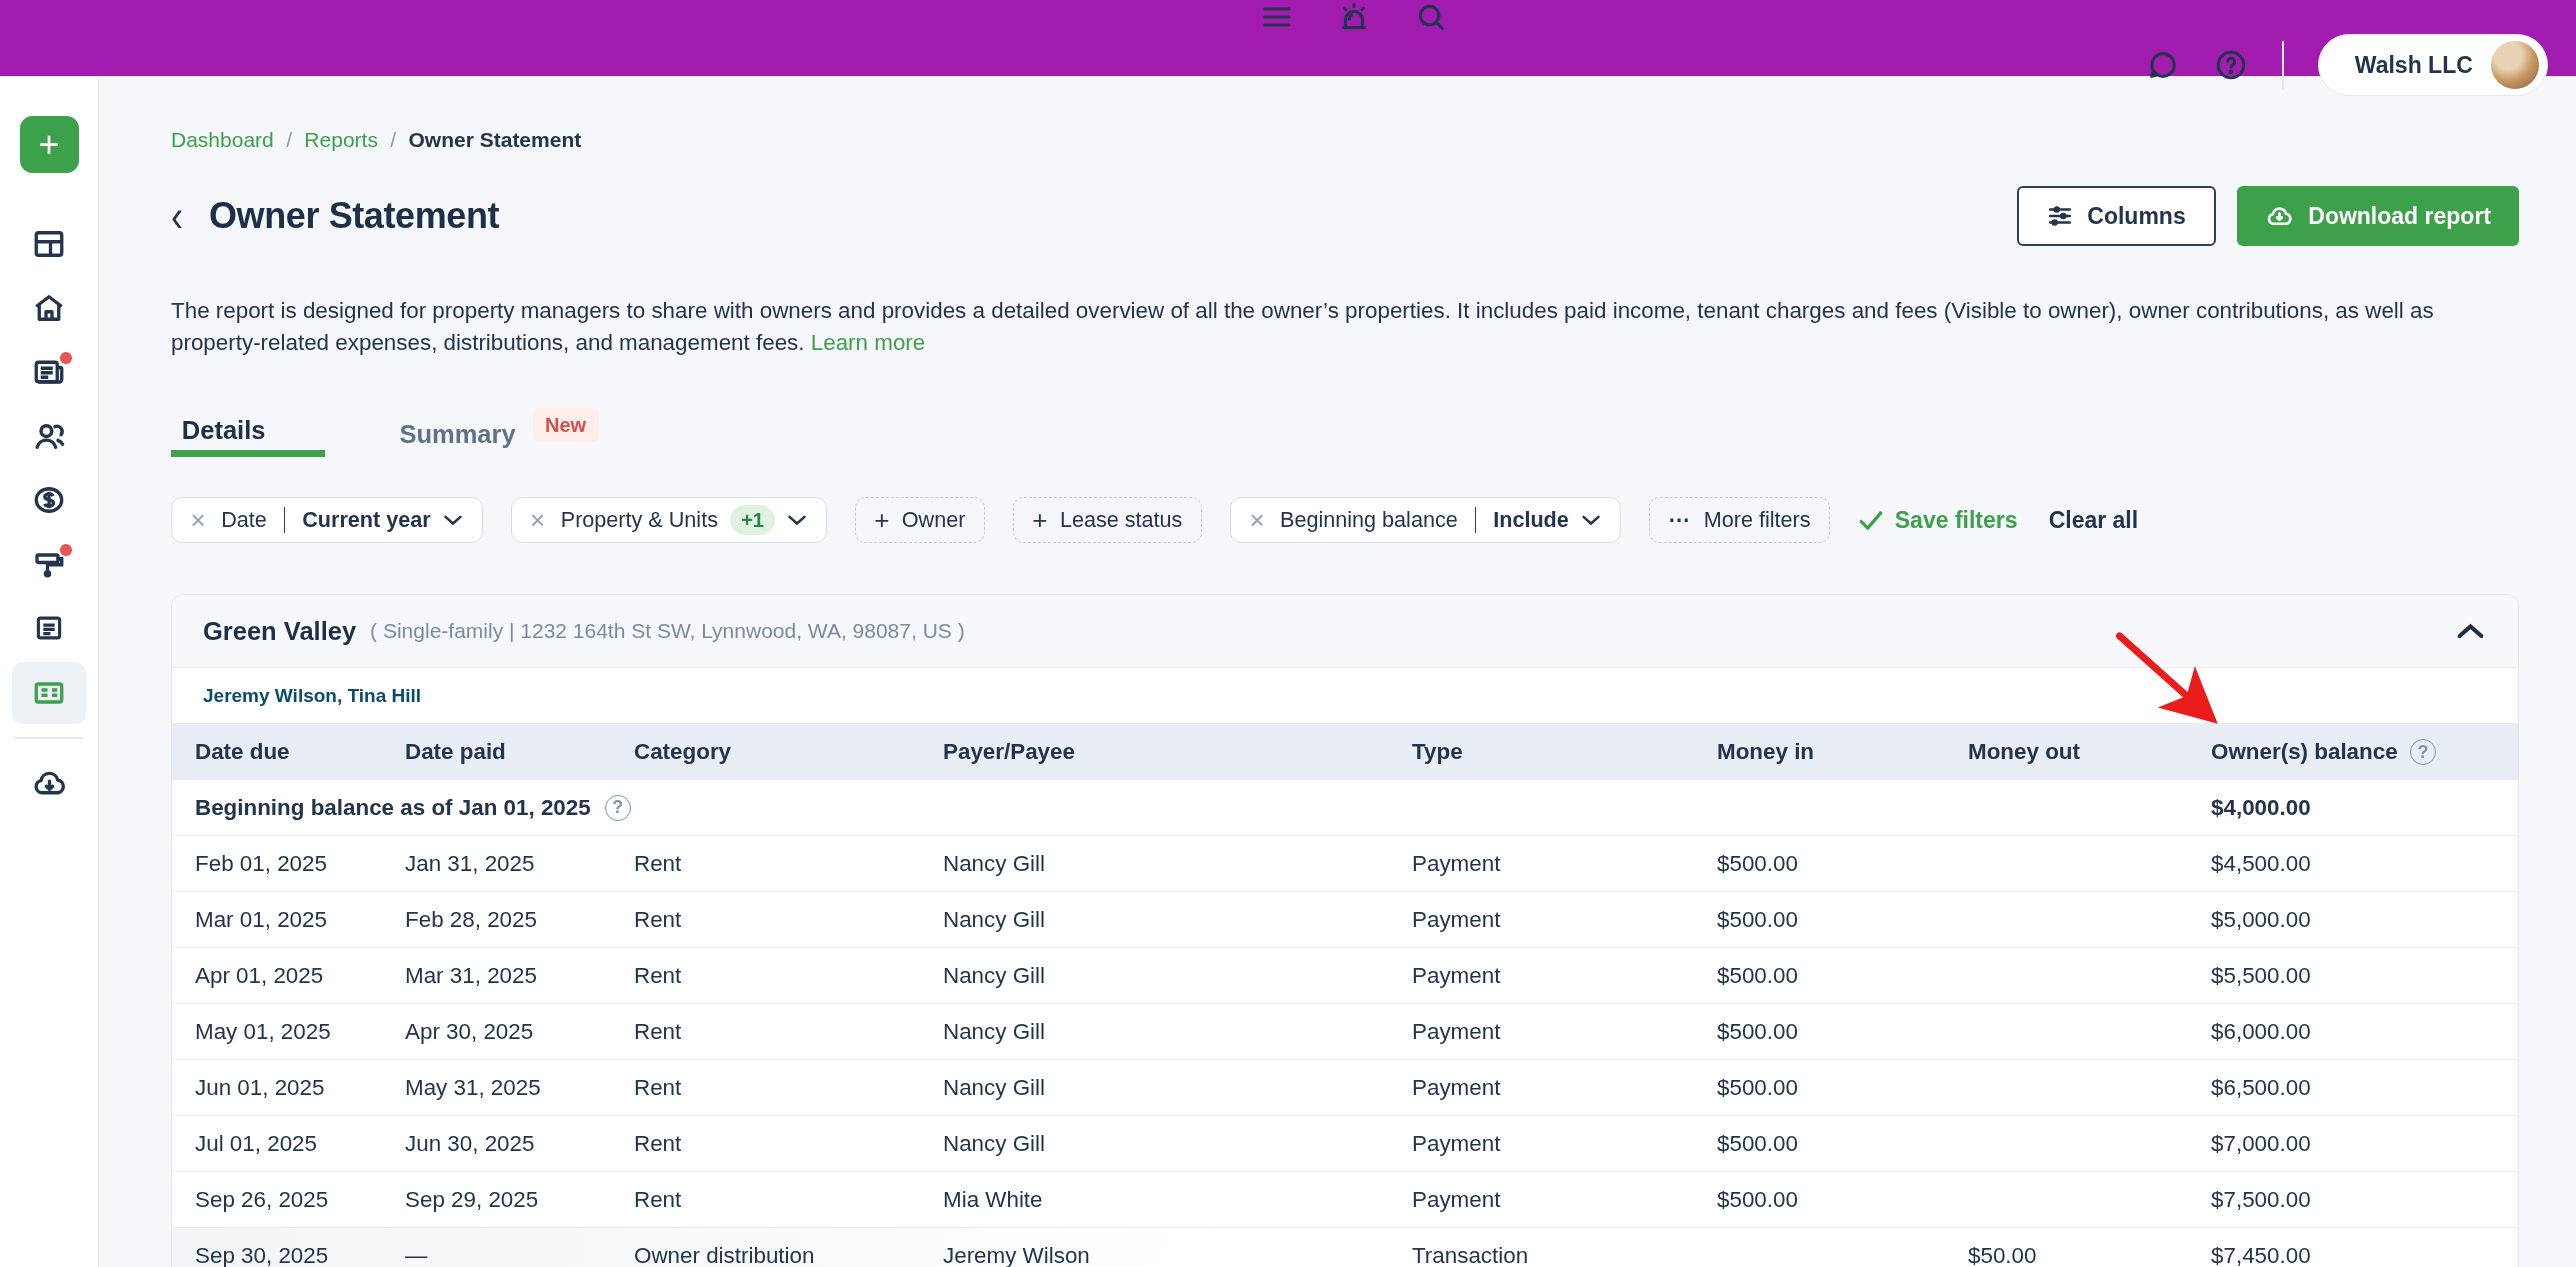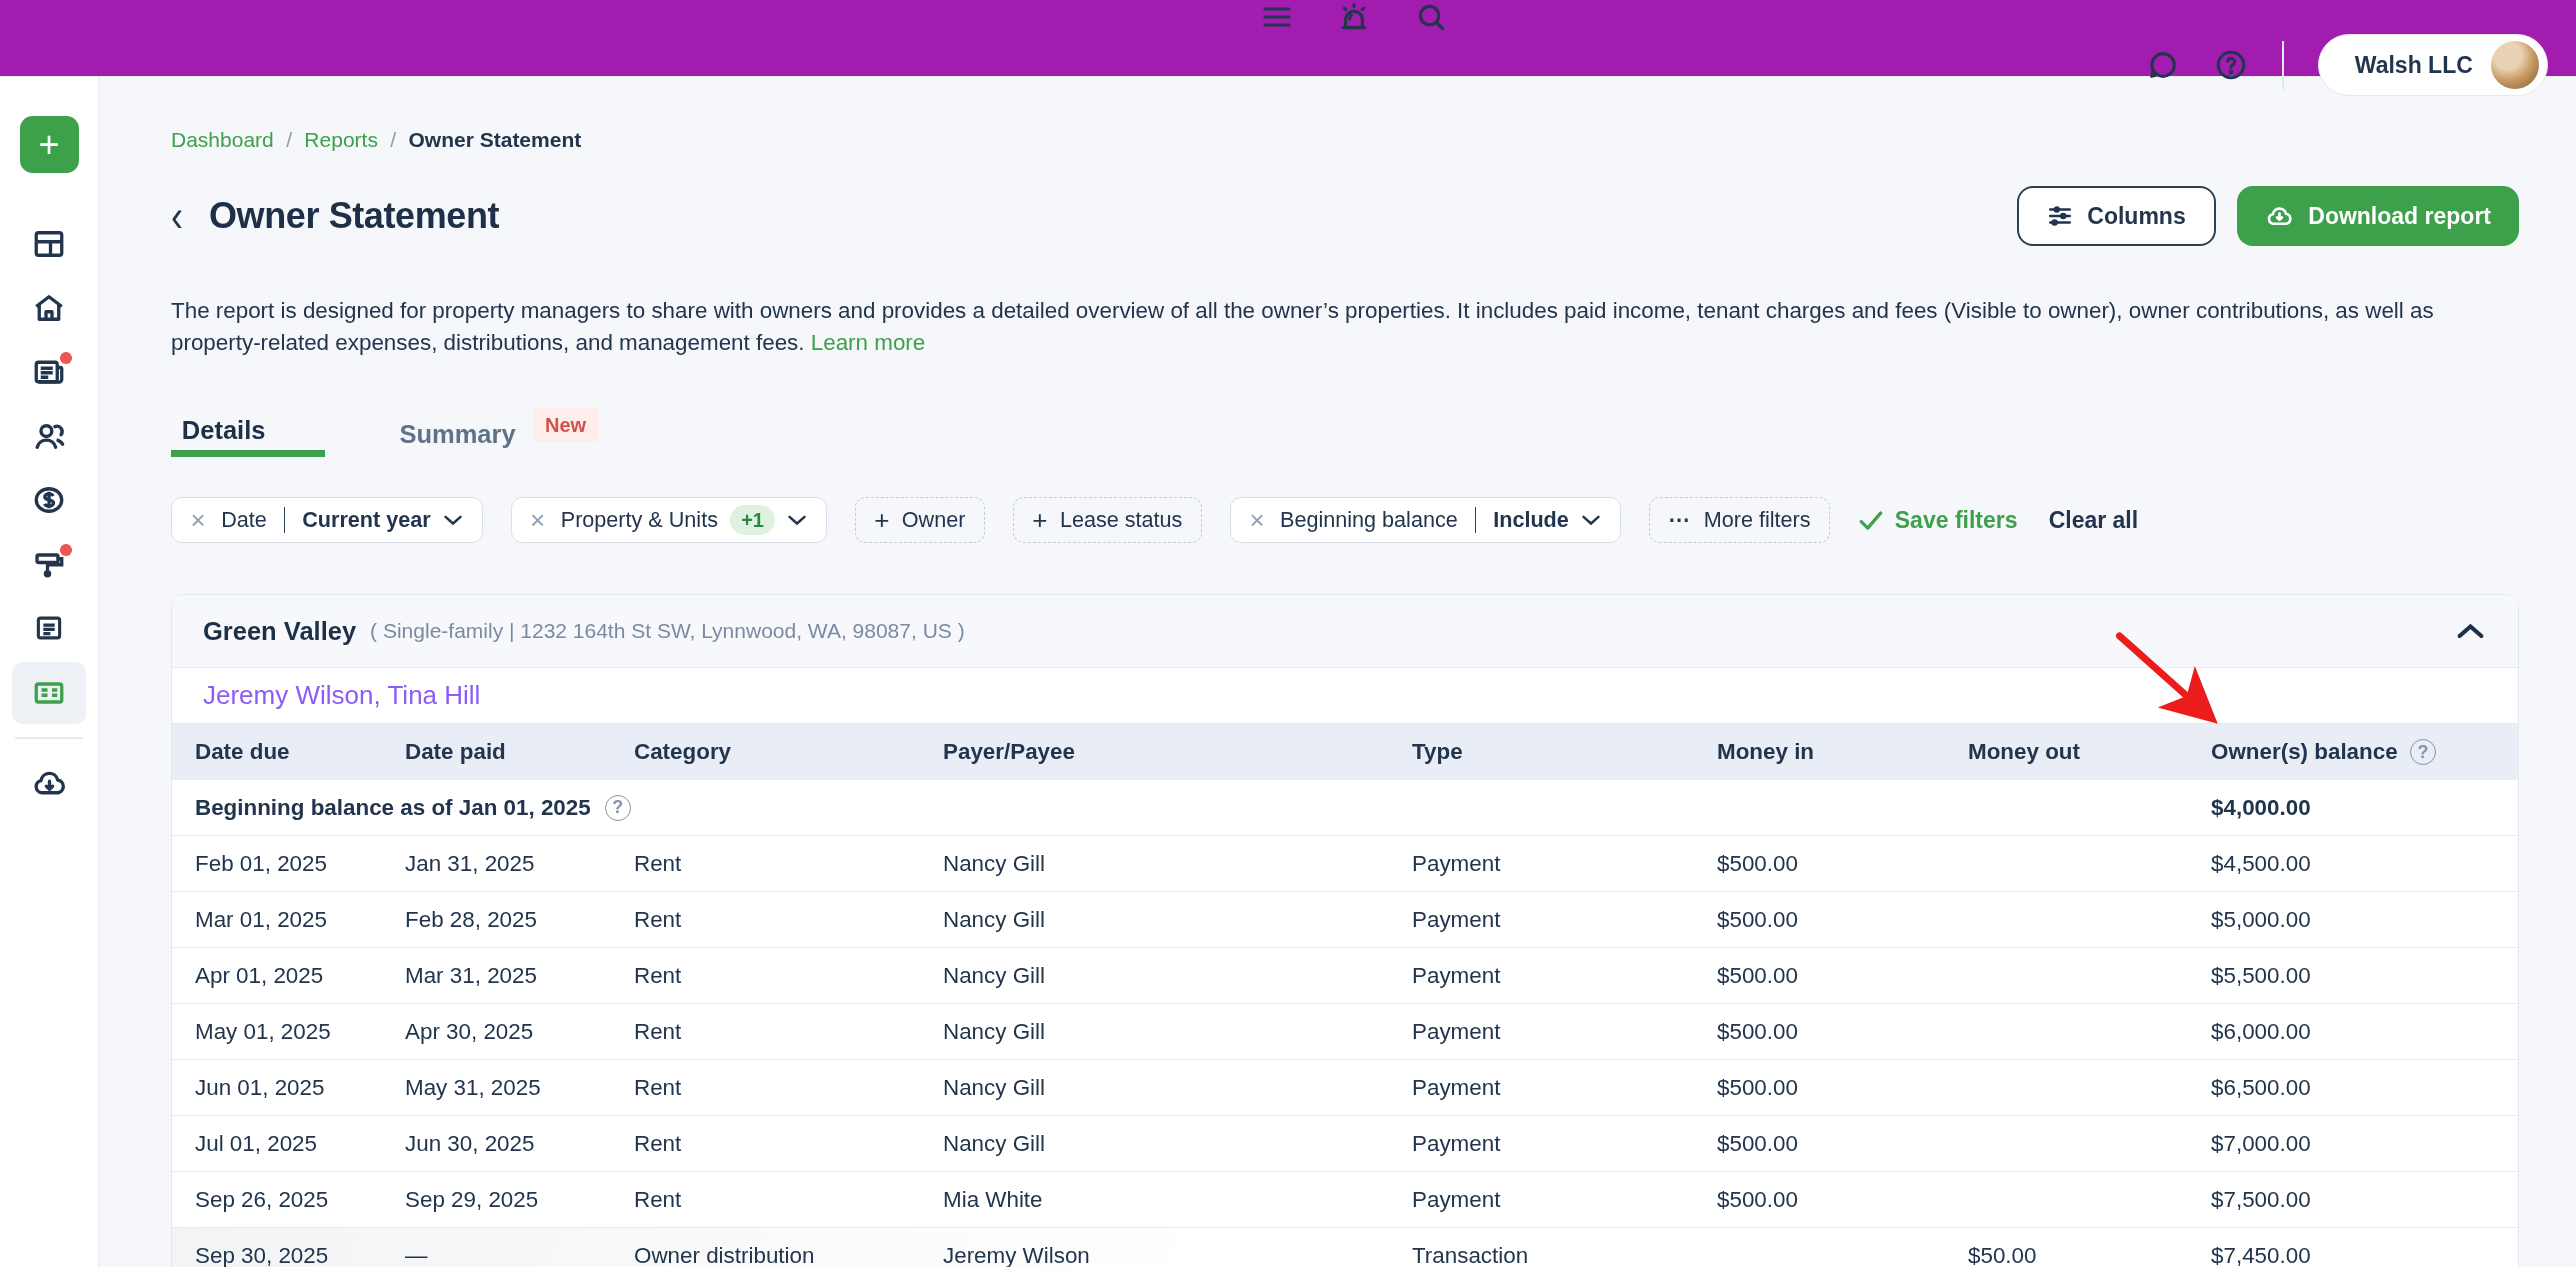--- a/index.html
+++ b/index.html
@@ -43,21 +43,21 @@
   .breadcrumb { padding-top:51px; font-size:21px; display:flex; gap:12.4px; align-items:center; }
   .crumb-link { color:#3da04a; cursor:pointer; }
   .crumb-sep { color:#8b9bb0; }
   .crumb-current { color:#22354d; font-weight:600; }
 
   .title-row { margin-top:34px; display:flex; align-items:center; }
   .back-chevron { font-size:36px; color:#22354d; cursor:pointer; margin-right:26px; line-height:1;
     transform:scaleY(1.25); font-weight:400; }
   .page-title { font-size:36px; font-weight:700; letter-spacing:-0.4px; color:#1d3048; }
   .title-actions { margin-left:auto; display:flex; gap:21.6px; }
-  .btn { height:60px; border-radius:16px; font-size:23px; font-weight:600; display:flex;
+  .btn { height:60px; border-radius:6px; font-size:23px; font-weight:600; display:flex;
     align-items:center; gap:14px; padding:0 28px; cursor:pointer; }
   .btn-outline { background:#fff; border:2.3px solid #2c4157; color:#22354d; }
   .btn-green { background:#3da04a; border:none; color:#fff; }
 
   .description { margin-top:49px; font-size:22.4px; line-height:32px; color:#22354d; max-width:2351px; }
   .link-green { color:#3da04a; cursor:pointer; text-decoration:none; }
 
   
   .tabs { margin-top:57px; position:relative; }
   .tabs-row { display:flex; align-items:center; }
@@ -85,21 +85,21 @@
   
   .card { margin-top:51px; background:#fff; border:1.5px solid #e2e8f0; border-radius:12.4px 12.4px 0 0;
     overflow:hidden; position:relative; }
   .card-header { height:73px; background:#f6f8fb; display:flex; align-items:center; padding:0 31px;
     border-bottom:1.5px solid #e7ebf2; }
   .prop-name { font-size:25.5px; font-weight:700; color:#1d3048; }
   .prop-meta { font-size:21px; color:#7a8ba1; margin-left:14px; }
   .collapse-btn { margin-left:auto; cursor:pointer; width:34px; height:34px; display:flex; align-items:center; justify-content:center; }
 
   .owners-row { height:56px; display:flex; align-items:center; padding:0 31px;
-    font-size:26px; font-weight:400; color:#8b5cf6; background:#fff; border-bottom:1.5px solid #e7ebf2; }
+    font-size:19px; font-weight:700; color:#0c4a6e; background:#fff; border-bottom:1.5px solid #e7ebf2; }
 
   .tgrid { display:grid; grid-template-columns:210px 229px 309px 469px 305px 251px 243px 1fr;
     padding:0 0 0 23px; align-items:center; }
   .thead { height:56px; background:#e9eef6; font-size:22.4px; font-weight:600; color:#22354d; }
   .th-balance { display:flex; align-items:center; gap:12.4px; }
   .trow { height:56px; font-size:22.4px; color:#22354d; background:#fff; border-bottom:1.5px solid #e9edf3; }
   .trow:last-child { border-bottom:none; background:linear-gradient(100deg,#f3f4f6 0%,#ffffff 45%); }
   .begin-row { height:56px; background:#fff; border-bottom:1.5px solid #e9edf3; font-size:22.4px; }
   .begin-label { grid-column:1 / 6; font-weight:700; display:flex; align-items:center; gap:14px; }
   .begin-balance { grid-column:8; font-weight:700; }

